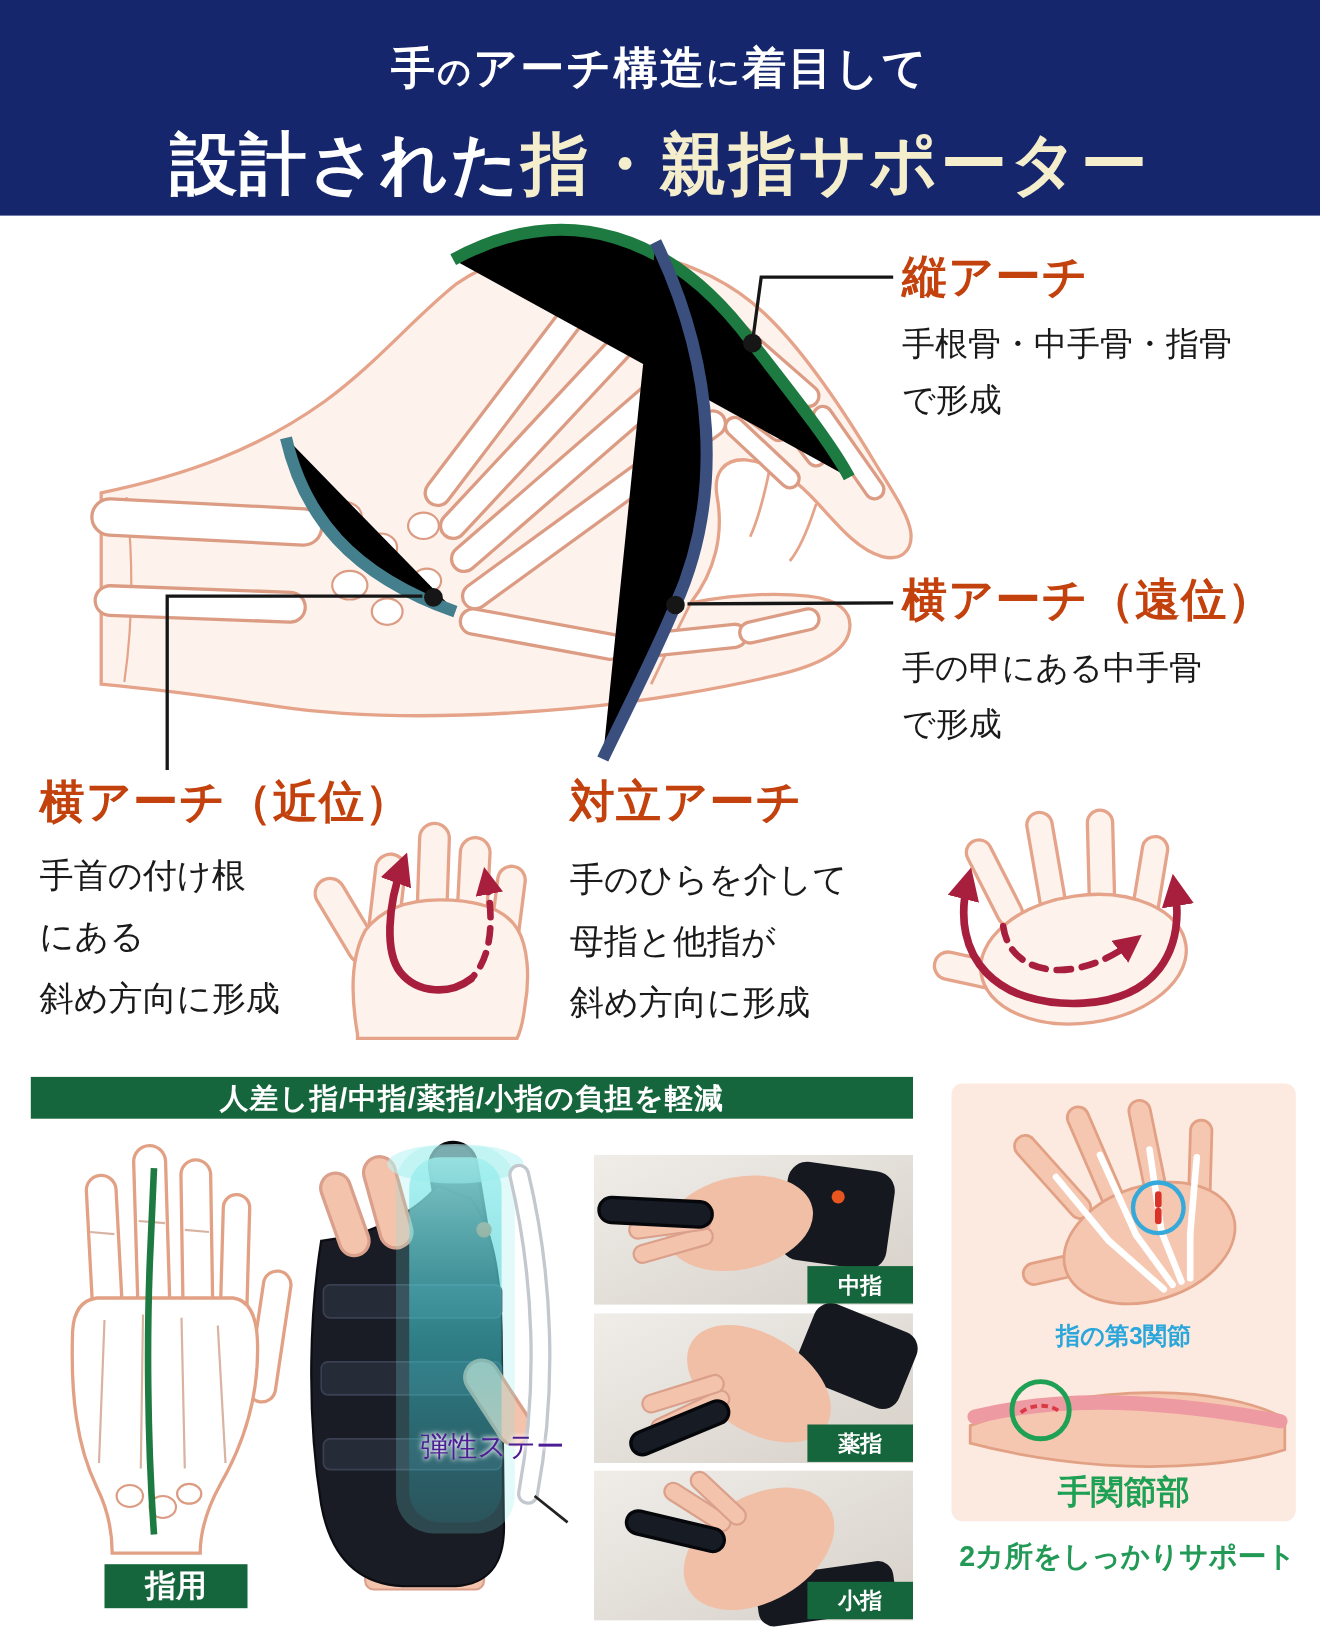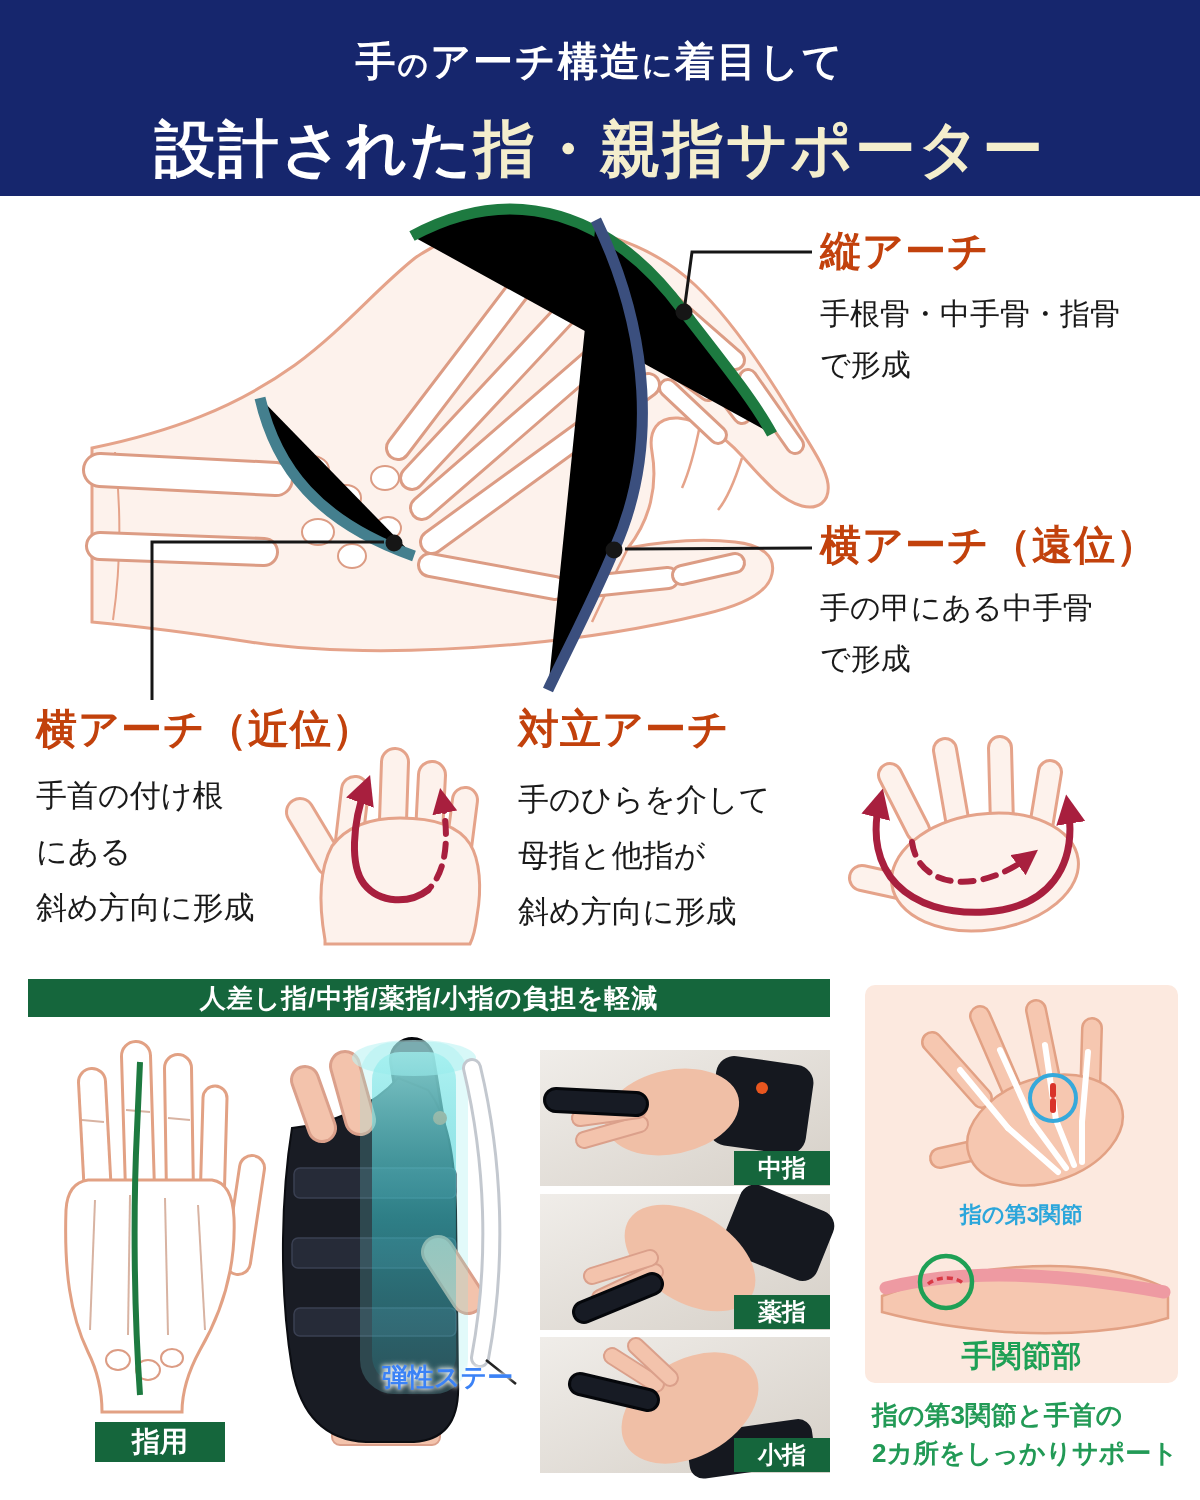--- a/index.html
+++ b/index.html
@@ -21,25 +21,25 @@
   .arch-title{font-size:41px;font-weight:900;letter-spacing:1px;color:#c2410c}
   .arch-desc{font-size:30px;line-height:51px;font-weight:500;color:#1a1a1a}
   .arch-desc-wide{font-size:31px;line-height:56px;font-weight:500;color:#1a1a1a}
 
   .banner{position:absolute;left:28px;top:979px;width:802px;height:38px;background:#15663c;
           color:#fff;z-index:2;display:flex;align-items:center;justify-content:center;
           font-size:26px;font-weight:700;letter-spacing:1px}
   .tag{position:absolute;background:#15663c;color:#fff;display:flex;align-items:center;
        justify-content:center;font-weight:700;z-index:3}
   .tag-yubiyou{left:95px;top:1422px;width:130px;height:40px;font-size:28px}
-  .photo-tag{width:96px;height:34px;font-size:24px}
+  .photo-tag{width:96px;height:34px;font-size:20px}
   .photo-tag-1{left:734px;top:1151px}
   .photo-tag-2{left:734px;top:1295px}
   .photo-tag-3{left:734px;top:1438px}
-  .stay-label{left:382px;top:1360px;font-size:26px;font-weight:700;color:#3b82f6;
+  .stay-label{left:382px;top:1298px;font-size:26px;font-weight:400;color:#4c1d95;
               text-shadow:0 0 4px #fff,0 0 6px #fff}
   .joint-label{left:865px;top:1200px;width:313px;text-align:center;font-size:22px;
                font-weight:700;color:#2ba6db}
   .wrist-label{left:865px;top:1336px;width:313px;text-align:center;font-size:30px;
                font-weight:800;color:#1ea055}
   .panel-note{left:872px;top:1396px;width:320px;font-size:26px;font-weight:700;
               color:#229a56;line-height:38px}
 
   
   .bO{fill:none;stroke:#dc9c84;stroke-linecap:round}
@@ -348,17 +348,16 @@
 
   <div class="tag tag-yubiyou">指用</div>
   <div class="txt stay-label">弾性ステー</div>
   <div class="tag photo-tag photo-tag-1">中指</div>
   <div class="tag photo-tag photo-tag-2">薬指</div>
   <div class="tag photo-tag photo-tag-3">小指</div>
 
   <div class="txt joint-label">指の第3関節</div>
   <div class="txt wrist-label">手関節部</div>
   <div class="txt panel-note">
-    <div>指の第3関節と手首の</div>
     <div>2カ所をしっかりサポート</div>
   </div>
 
 </div>
 
 </body></html>

